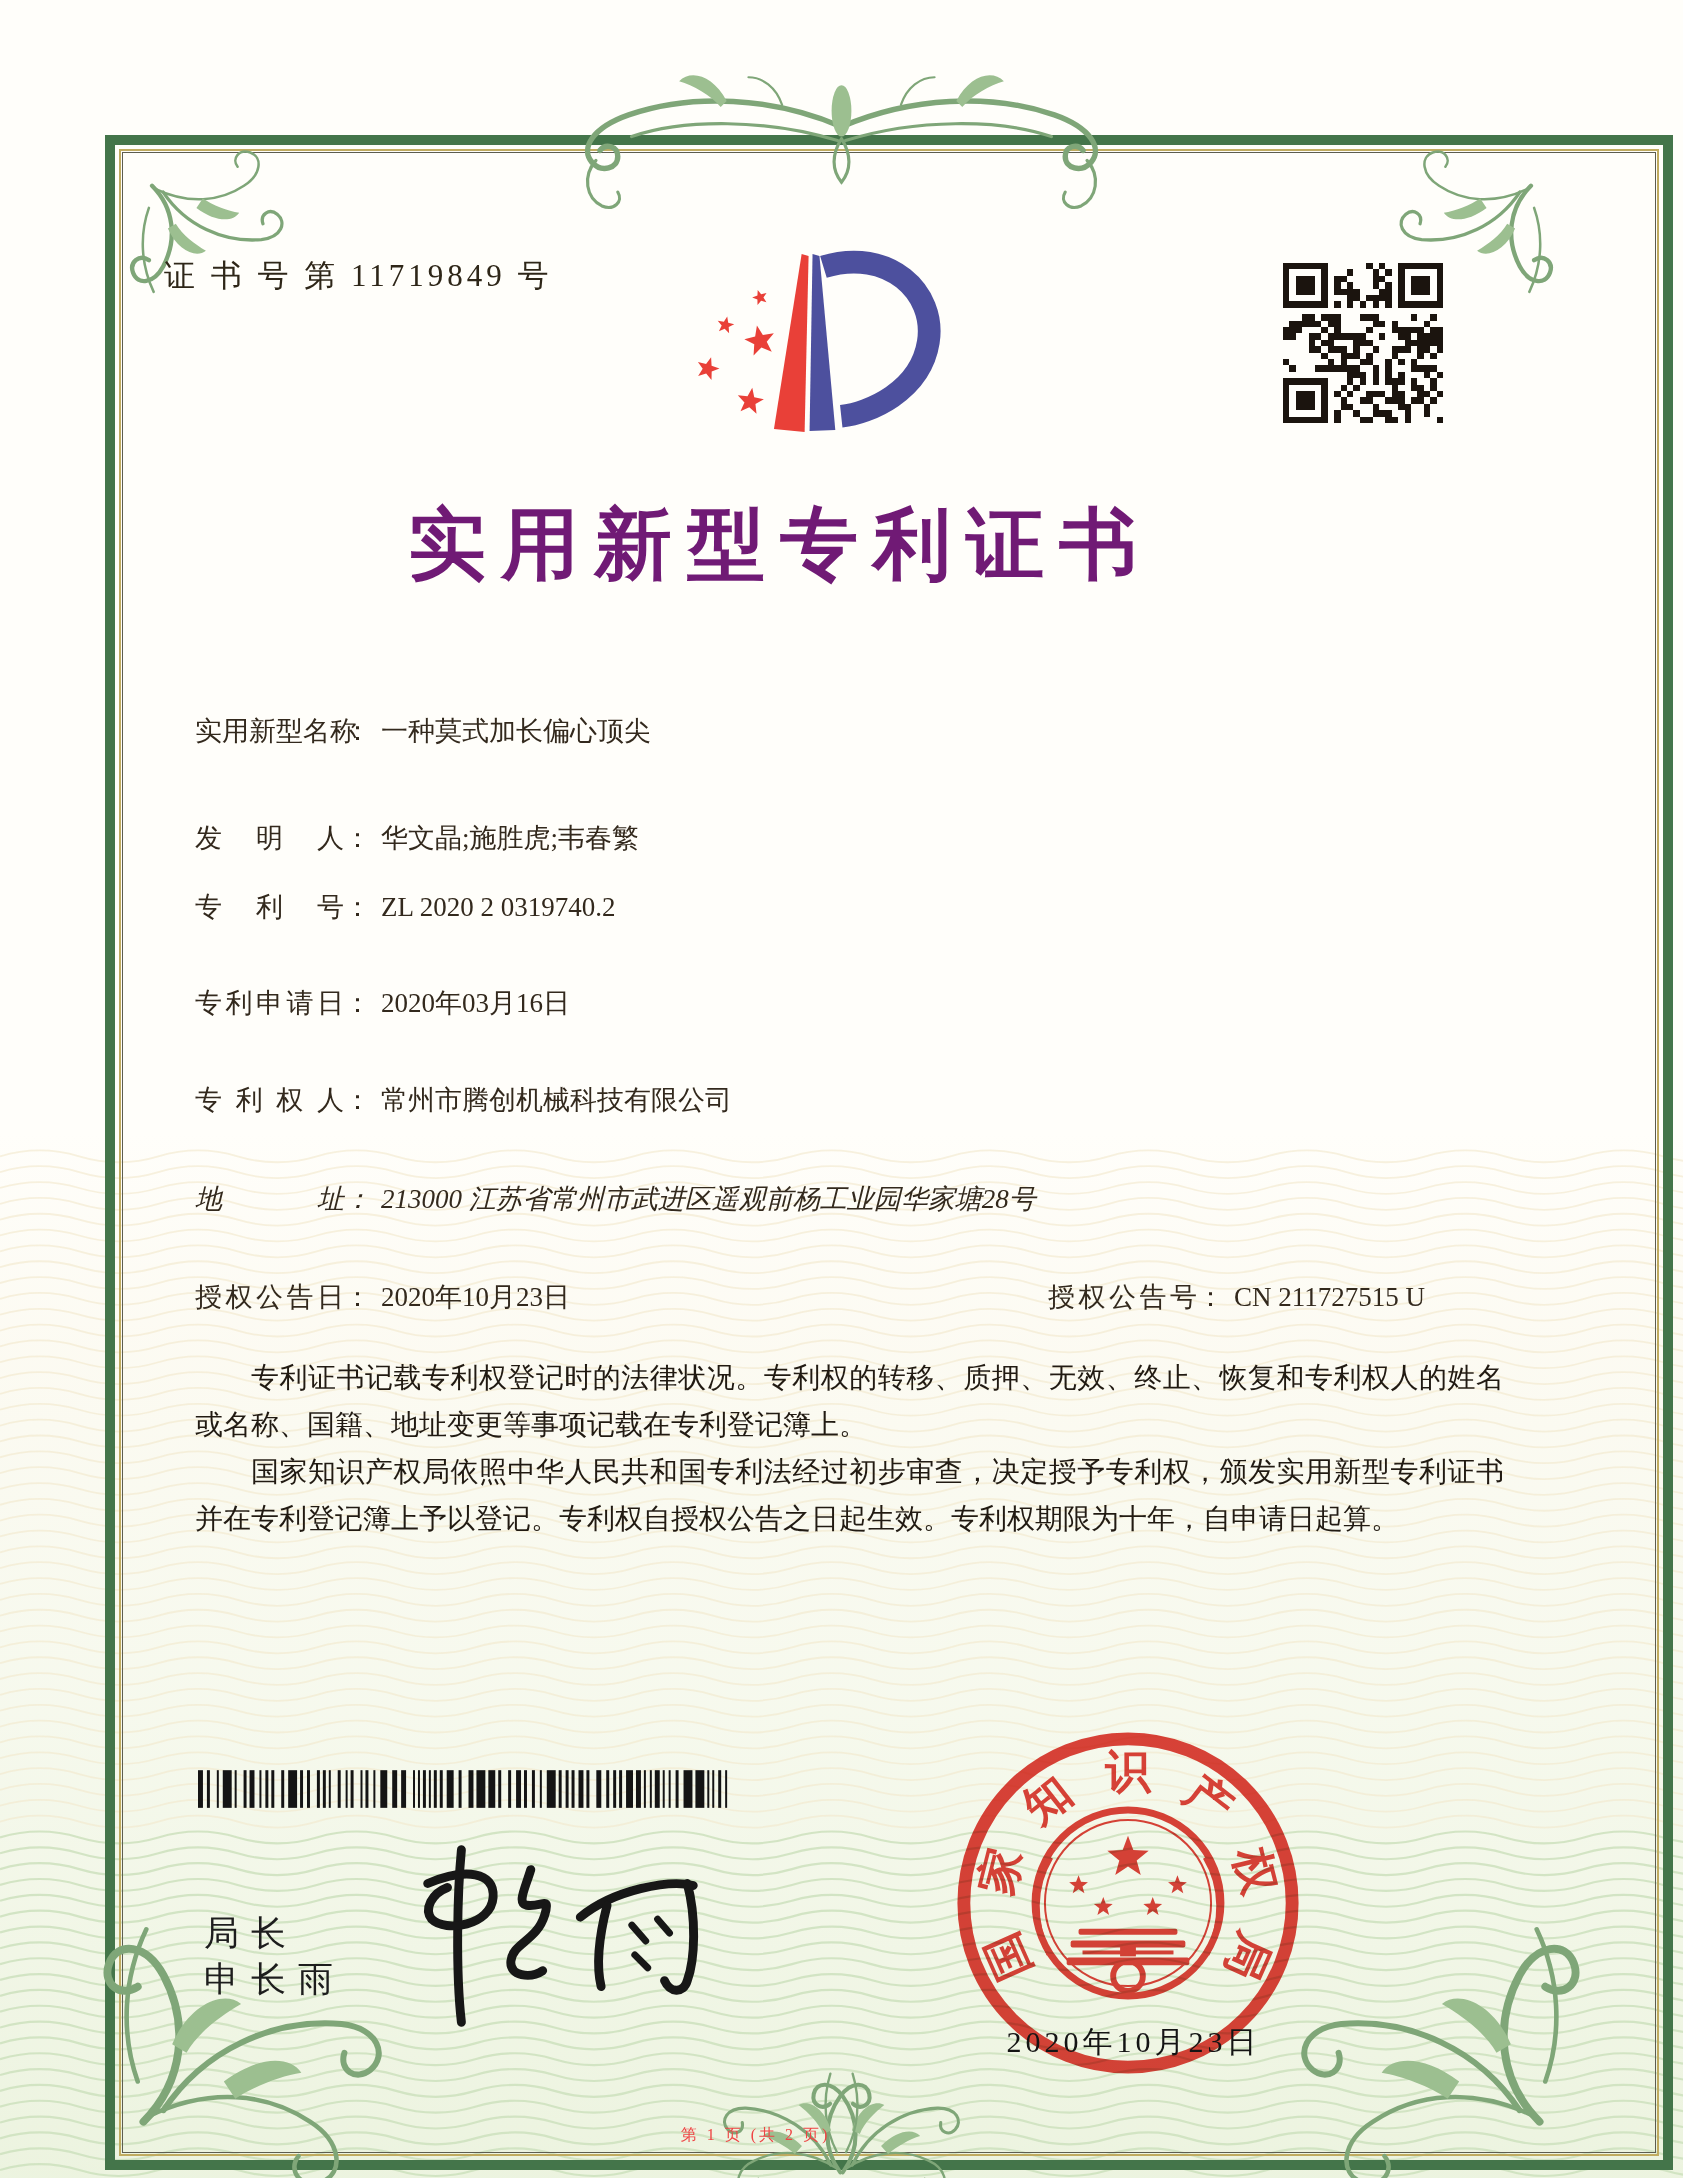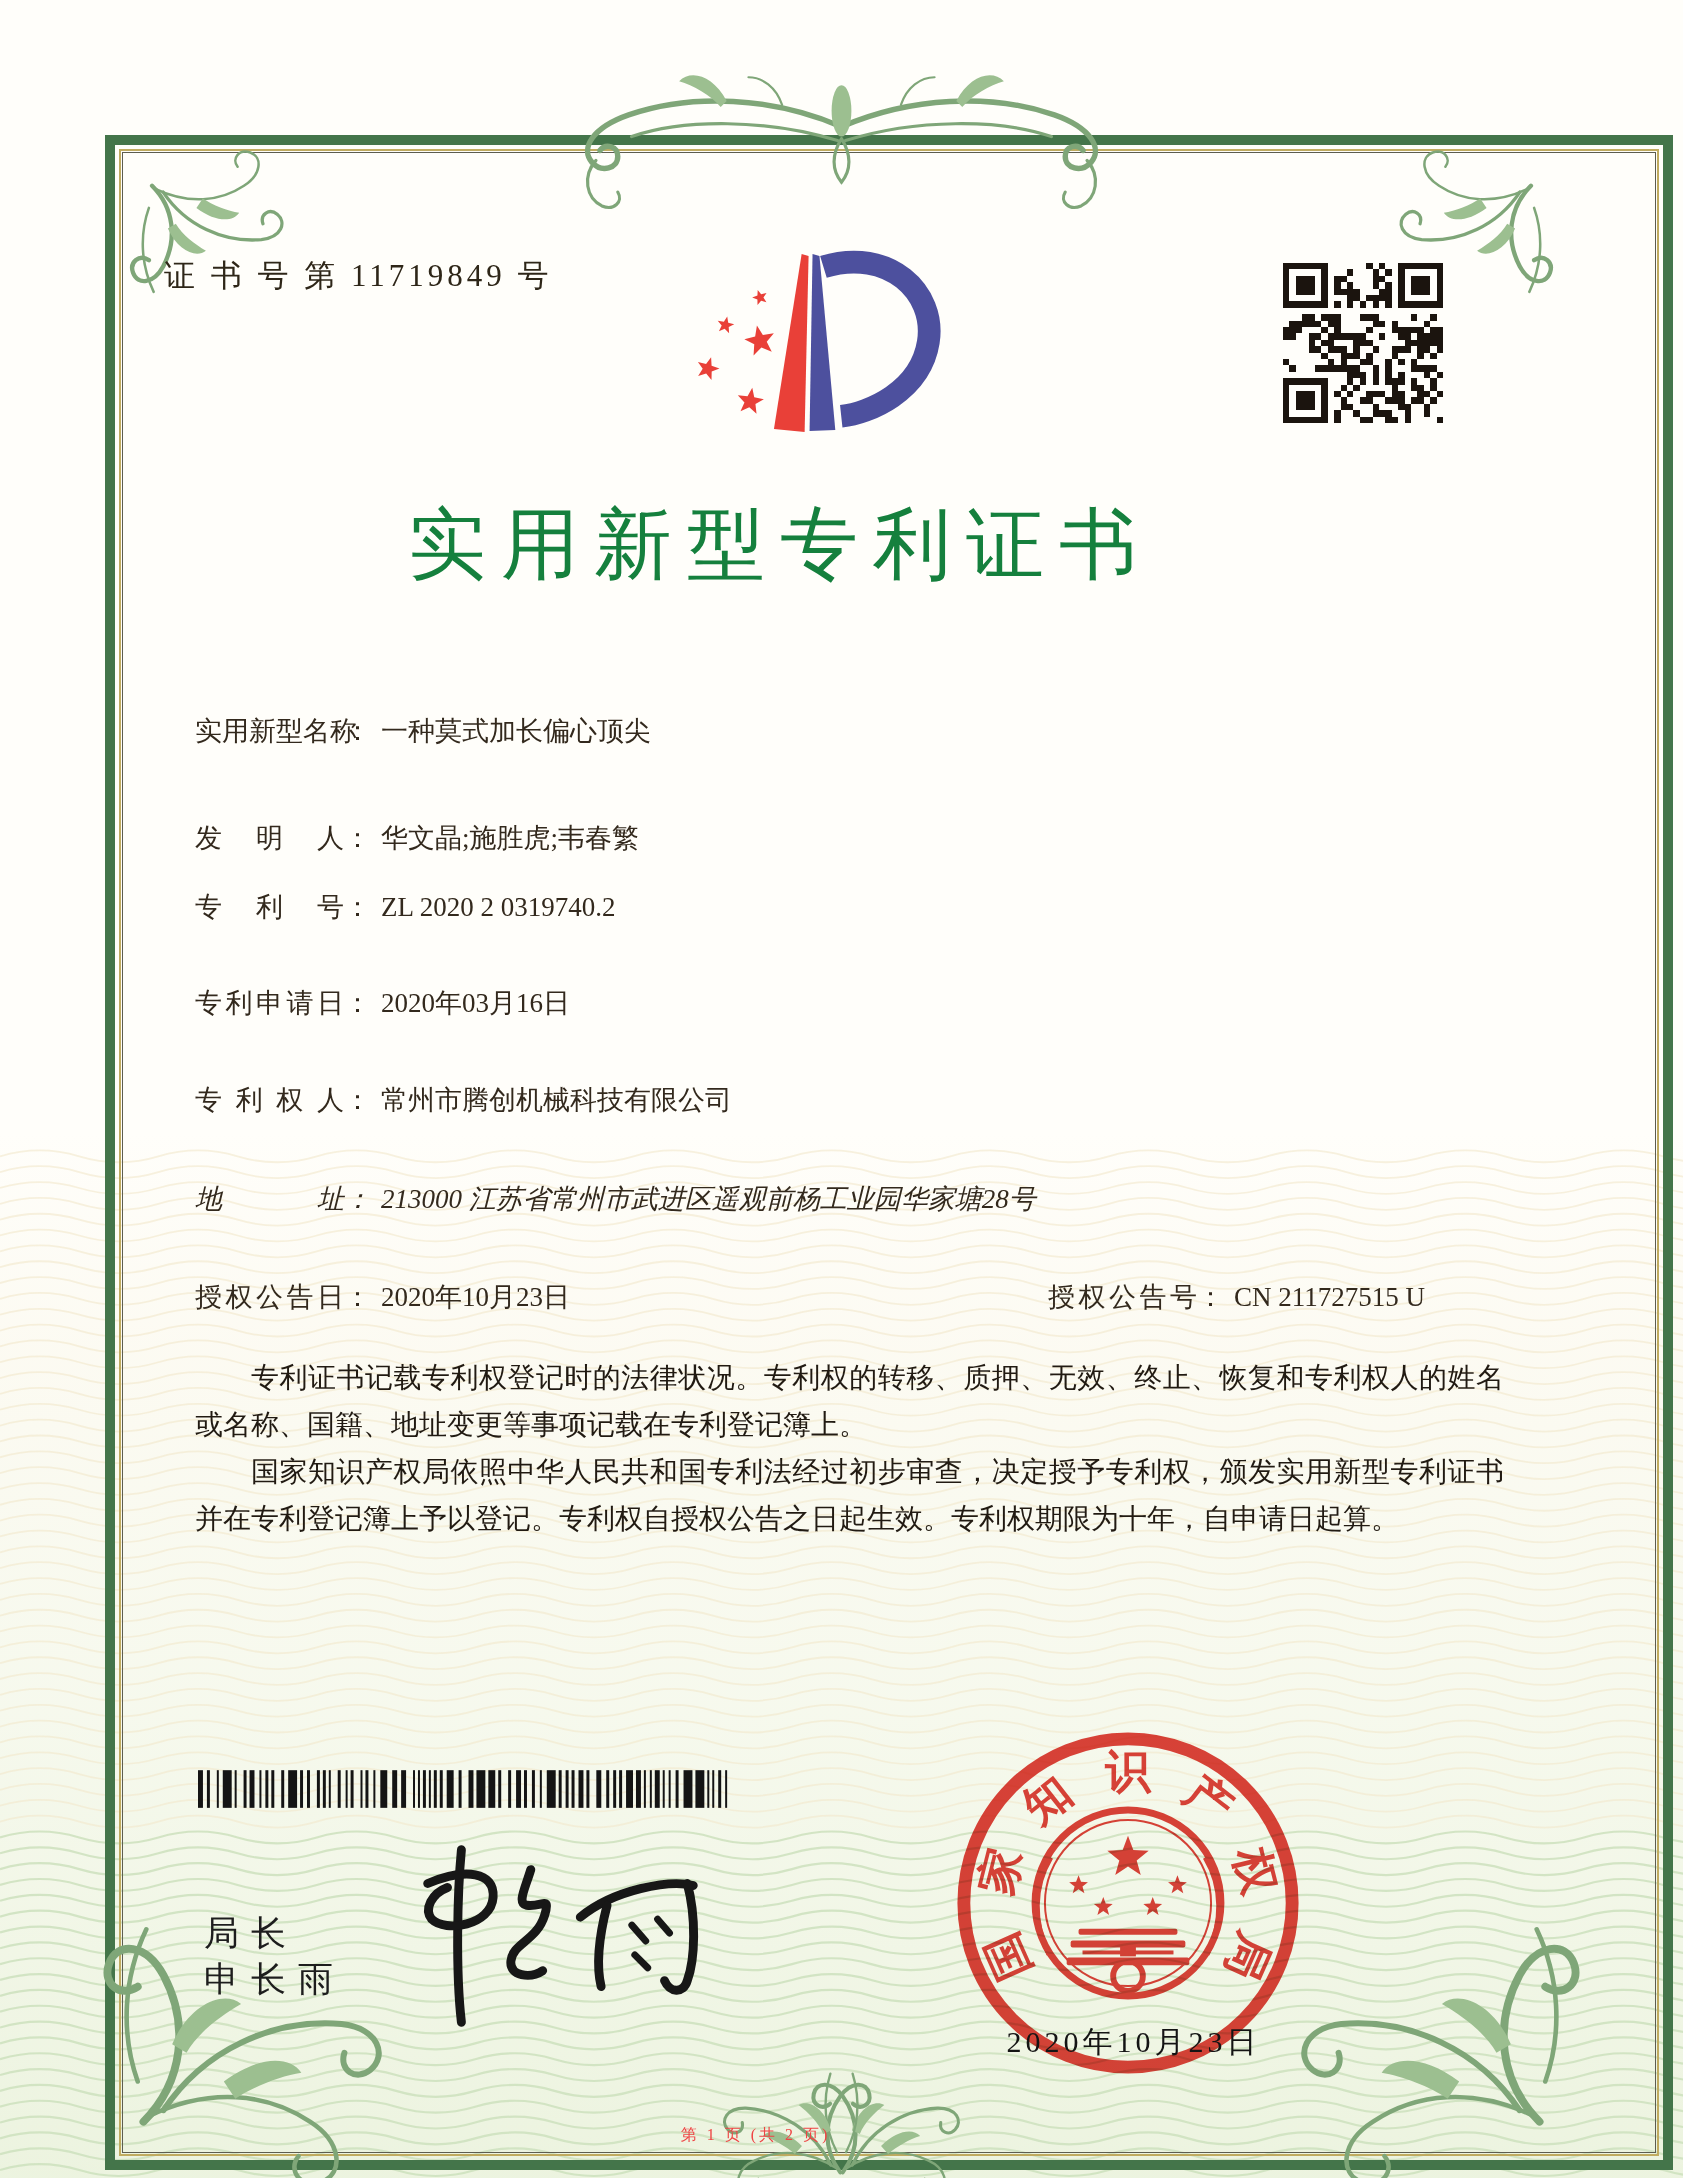--- a/index.html
+++ b/index.html
@@ -13,22 +13,22 @@
   .frame::before{content:"";position:absolute;inset:7px;border:1px solid #5d5d50;}
   
   .greenwash{position:absolute;inset:0;z-index:0;
      background:linear-gradient(180deg, rgba(236,243,226,0) 0%, rgba(236,243,226,0) 52%,
        rgba(244,240,218,.25) 62%, rgba(236,243,222,.45) 78%, rgba(228,239,212,.7) 100%);}
   svg.layer{position:absolute;left:0;top:0;z-index:1;}
   svg.orn{position:absolute;left:0;top:0;z-index:2;pointer-events:none;}
   .content{position:absolute;inset:0;z-index:3;}
   
   .cert-number{position:absolute;left:164px;top:255px;font-size:31px;letter-spacing:4px;color:#2e2618;}
-  .doc-title{position:absolute;left:408px;top:493px;font-size:78px;font-weight:400;
-             letter-spacing:15px;color:#15803d;white-space:nowrap;}
+  .doc-title{position:absolute;left:408px;top:493px;font-size:78px;font-weight:700;
+             letter-spacing:15px;color:#701a75;white-space:nowrap;}
   .frow{position:absolute;left:195px;font-size:27px;color:#33291d;white-space:nowrap;}
   .flabel{display:inline-block;width:149px;text-align:justify;text-align-last:justify;vertical-align:top;}
   .fvalue{margin-left:10px;}
   .grant2{position:absolute;left:853px;top:0;}
   .body-text{position:absolute;left:195px;top:1354px;width:1309px;font-size:28px;
              line-height:47px;text-align:justify;color:#211a12;}
   .body-text p{margin:0;text-indent:2em;}
   .officer{position:absolute;left:204px;font-family:"Liberation Sans","DejaVu Sans",sans-serif;
            font-size:35px;letter-spacing:12px;color:#1d1d1d;}
   .footer{position:absolute;left:587px;top:2125px;width:337px;text-align:center;

